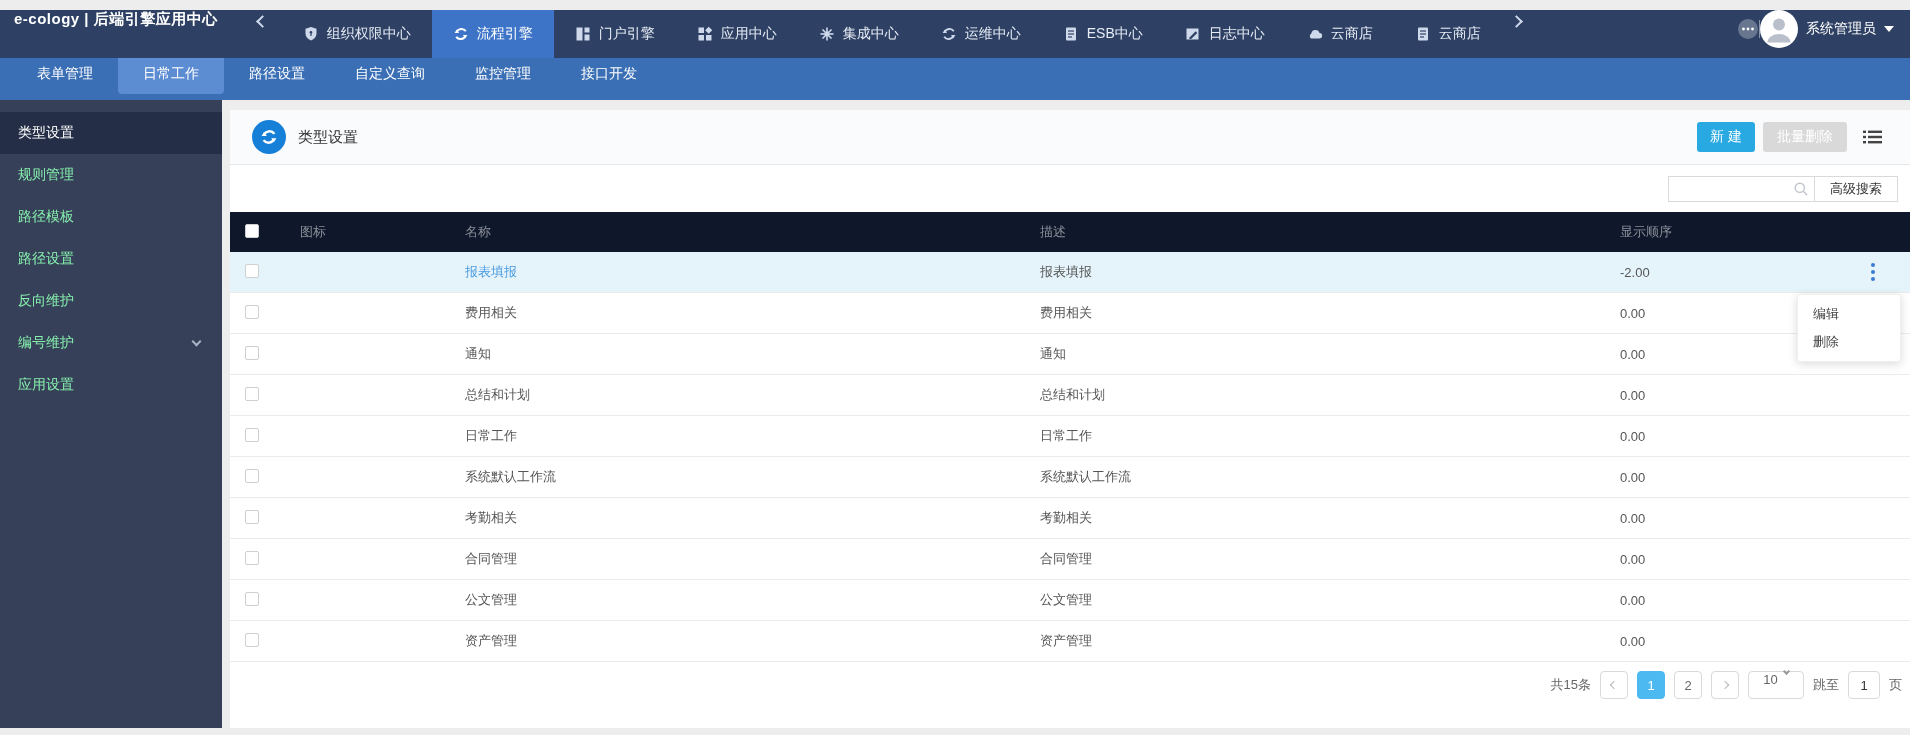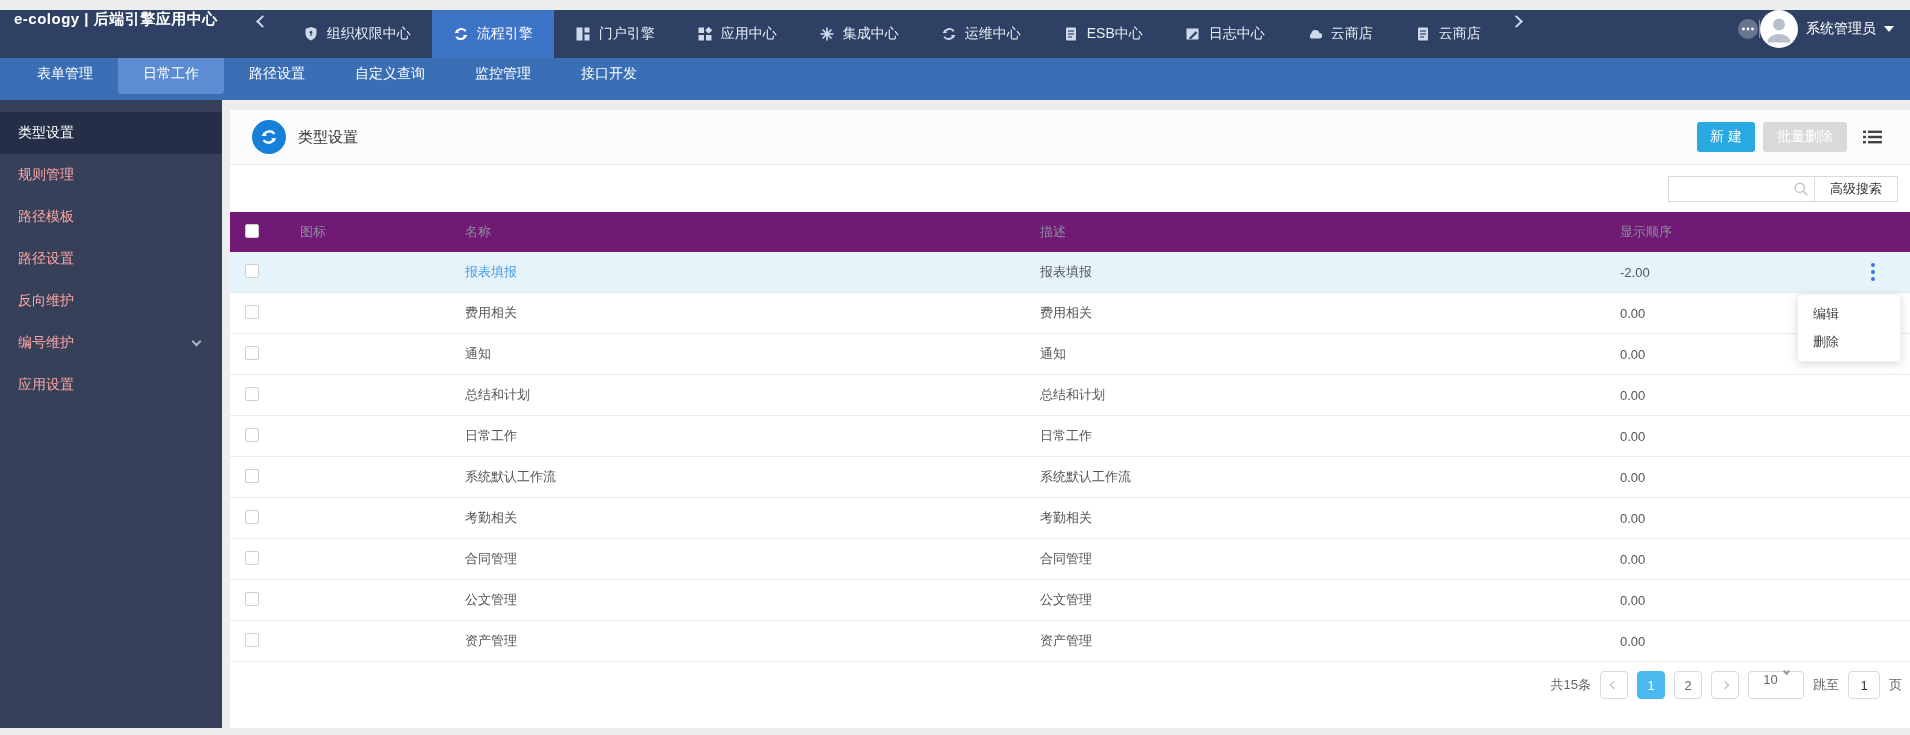--- a/index.html
+++ b/index.html
@@ -31,21 +31,21 @@
   
   .subnav { position:absolute; top:48px; left:0; right:0; height:52px;
     background:#3a6fb5; display:flex; align-items:center; color:#fff; z-index:25; padding-left:12px; }
   .subnav-item { padding:0 25px; height:40px; display:flex; align-items:center; border-radius:4px;
     cursor:pointer; white-space:nowrap; }
   .subnav-item.active { background:#5c8cd2; }
   
   .sidebar { position:absolute; top:100px; left:0; bottom:7px; width:222px;
     background:#364159; padding-top:12px; z-index:20; }
   .side-item { height:42px; display:flex; align-items:center; padding:0 20px 0 18px;
-    color:#fca5a5; cursor:pointer; position:relative; }
+    color:#86efac; cursor:pointer; position:relative; }
   .side-item.active { background:#242e46; color:#fff; }
   .side-item .chev { width:7px; height:7px; border-color:#aab3c5; position:absolute; right:22px;
     transform:rotate(-45deg); margin-top:-3px; }
   
   .panel { position:absolute; top:110px; left:230px; right:0; bottom:7px; background:#fff; }
   .panel-header { height:55px; background:#fafbfc; border-bottom:1px solid #e8e8e8;
     display:flex; align-items:center; padding:0 28px 0 22px; }
   .title-badge { width:34px; height:34px; border-radius:50%; background:#1680d8;
     display:flex; align-items:center; justify-content:center; }
   .page-title { margin-left:12px; font-size:15px; color:#333; font-weight:500; }
@@ -59,21 +59,21 @@
   .search-row { height:47px; display:flex; align-items:center; justify-content:flex-end; padding-right:12px; }
   .search-group { display:flex; align-items:stretch; height:26px; }
   .search-input-wrap { position:relative; width:147px; border:1px solid #d9d9d9; background:#fff; }
   .search-input { width:100%; height:100%; border:none; outline:none; padding:0 26px 0 8px; font-size:13px; font-family:inherit; }
   .search-input-wrap svg { position:absolute; right:5px; top:4px; }
   .adv-btn { width:83px; border:1px solid #d9d9d9; border-left:none; background:#fff; color:#333;
     font-size:13px; display:flex; align-items:center; justify-content:center; cursor:pointer; }
   
   .tbl-header, .tbl-row { display:grid; grid-template-columns:55px 165px 575px 580px auto;
     align-items:center; padding-left:15px; font-size:13px; }
-  .tbl-header { height:40px; background:#701a75; color:#8a8f99; }
+  .tbl-header { height:40px; background:#0f172a; color:#8a8f99; }
   .tbl-row { height:41px; border-bottom:1px solid #ebebeb; color:#555; position:relative; }
   .tbl-row.highlighted { background:#e5f4fb; }
   .cell-link { color:#4a9be0; cursor:pointer; }
   .checkbox { width:14px; height:14px; border:1px solid #cfcfcf; border-radius:2px; background:#fff; display:inline-block; cursor:pointer; }
   .kebab { position:absolute; right:32px; top:50%; transform:translateY(-50%);
     display:flex; flex-direction:column; gap:3px; cursor:pointer; padding:3px; }
   .kebab .dot { width:4px; height:4px; border-radius:50%; background:#3a7bd5; }
   
   .row-menu { position:absolute; left:1567px; top:184px; width:104px; background:#fff;
     border:1px solid #f0f0f0; border-radius:3px; box-shadow:0 2px 10px rgba(0,0,0,.15);

